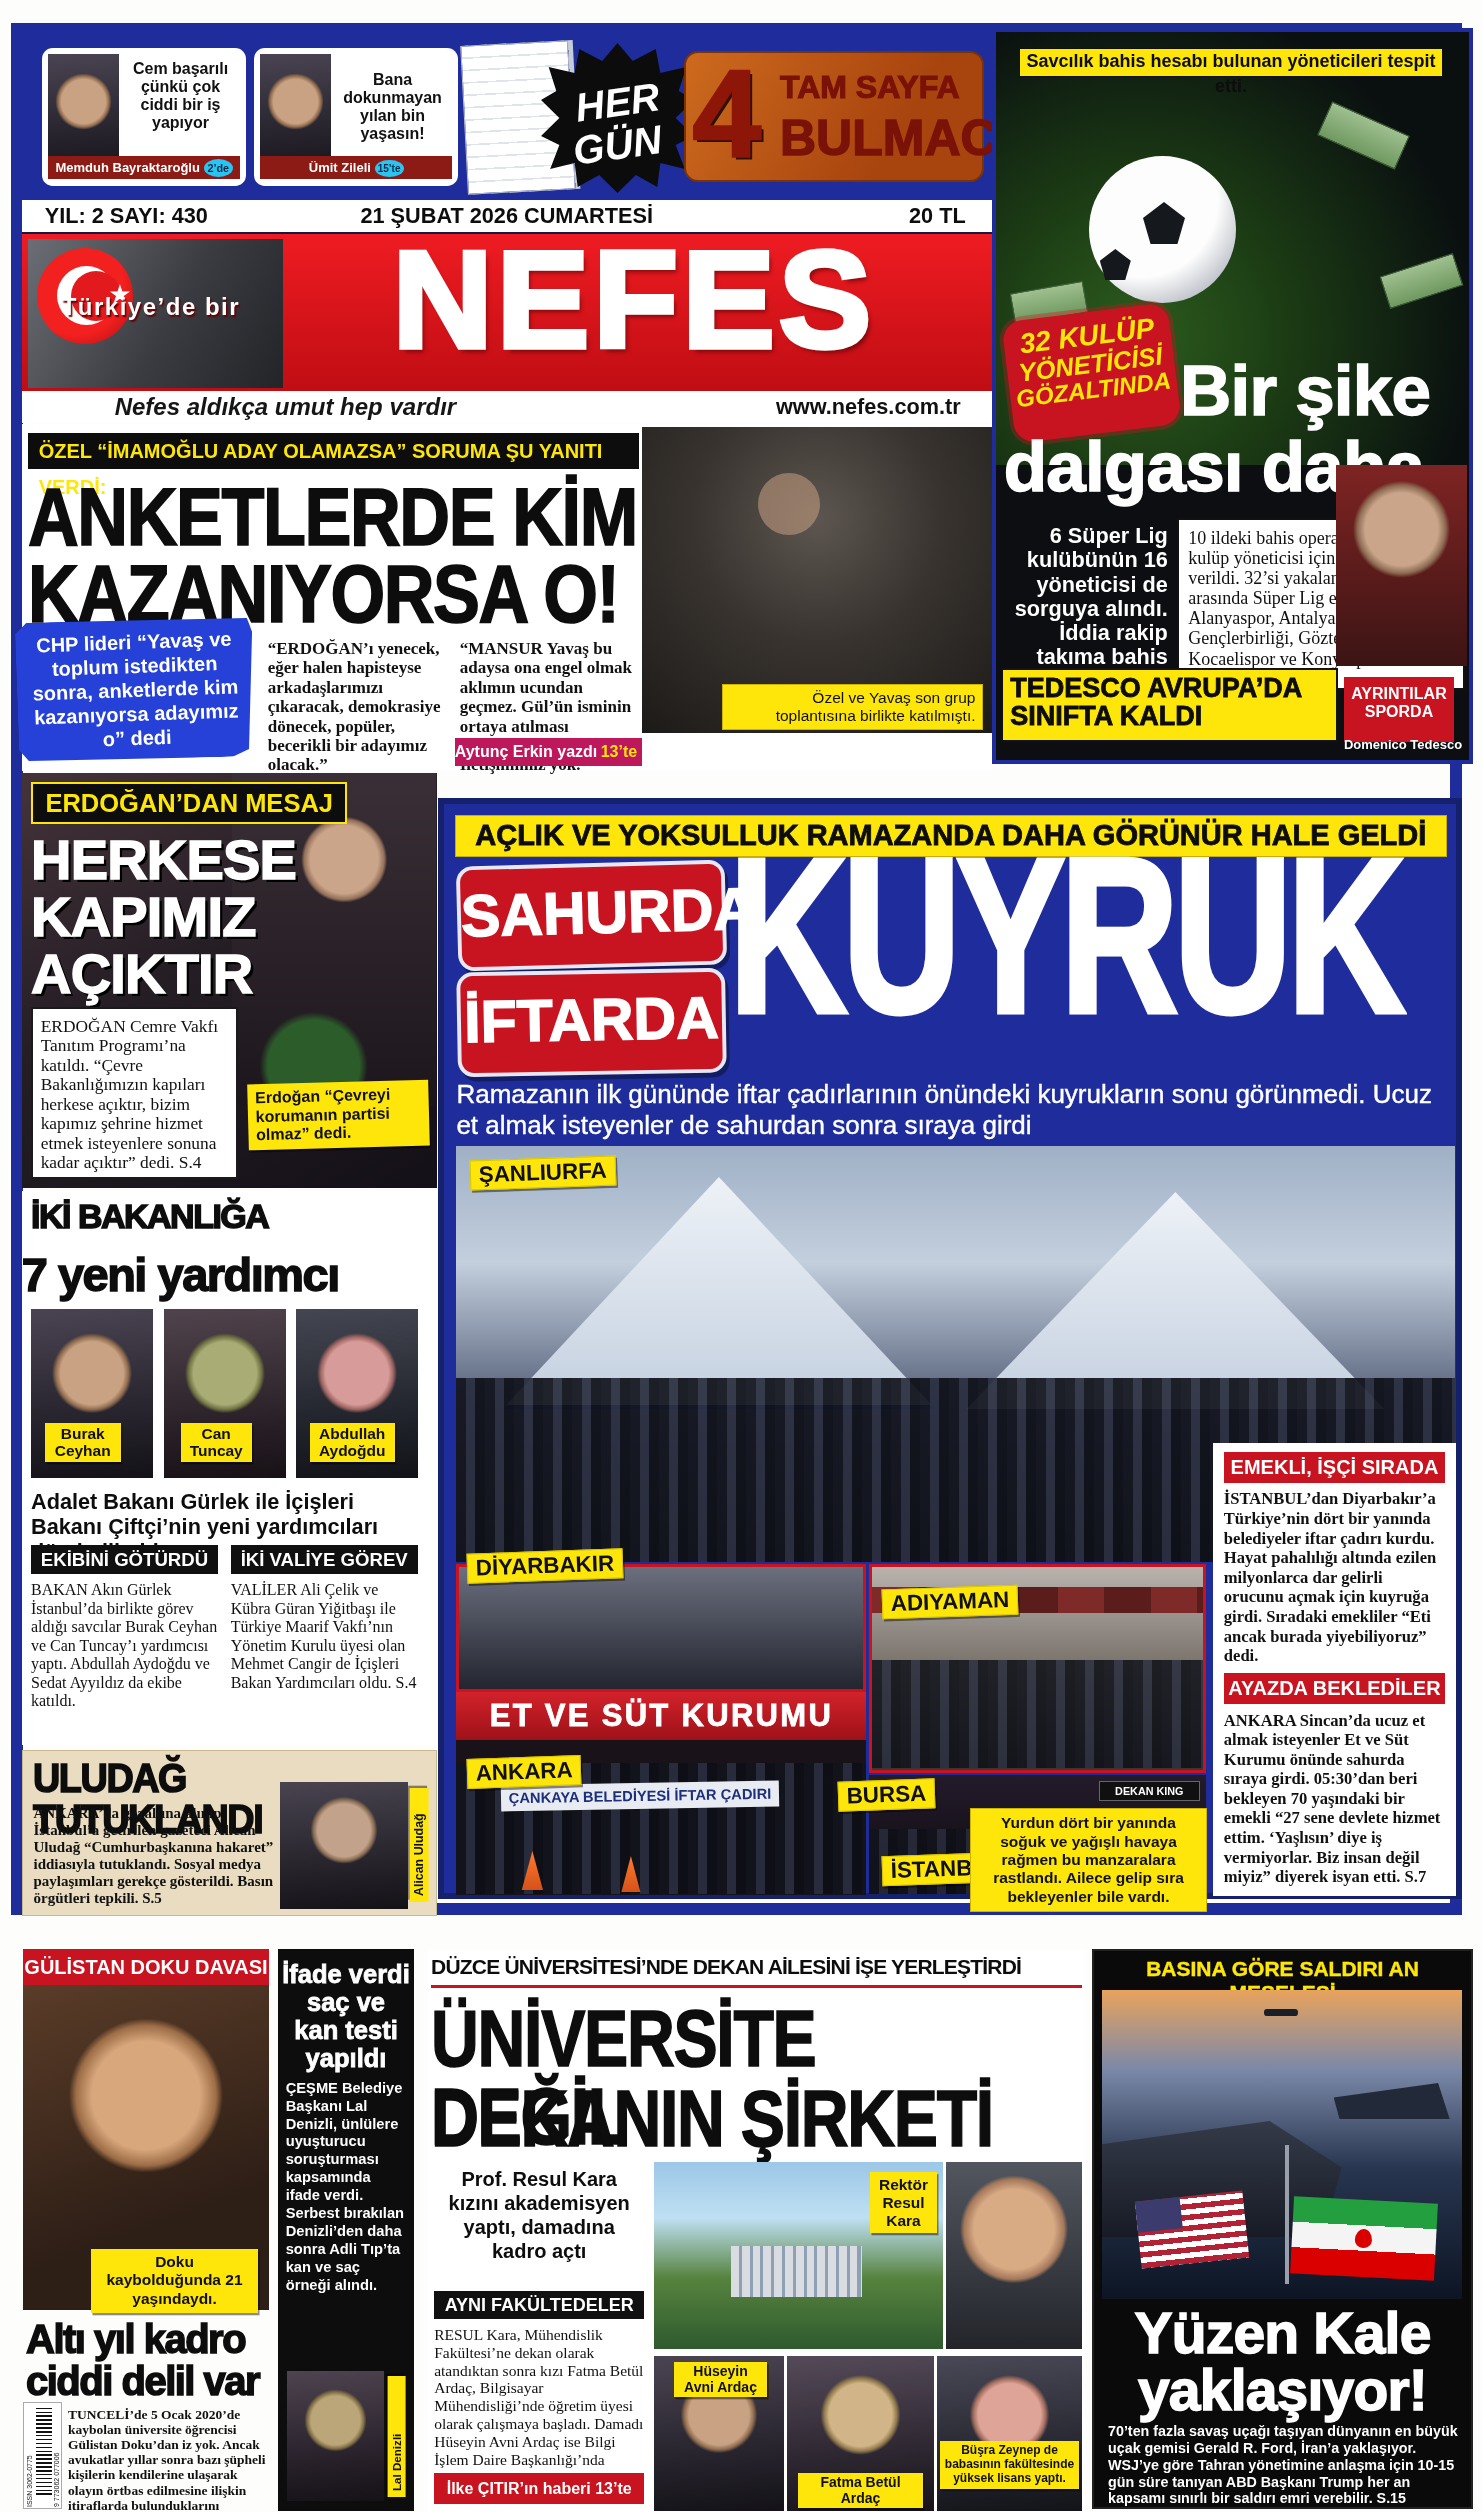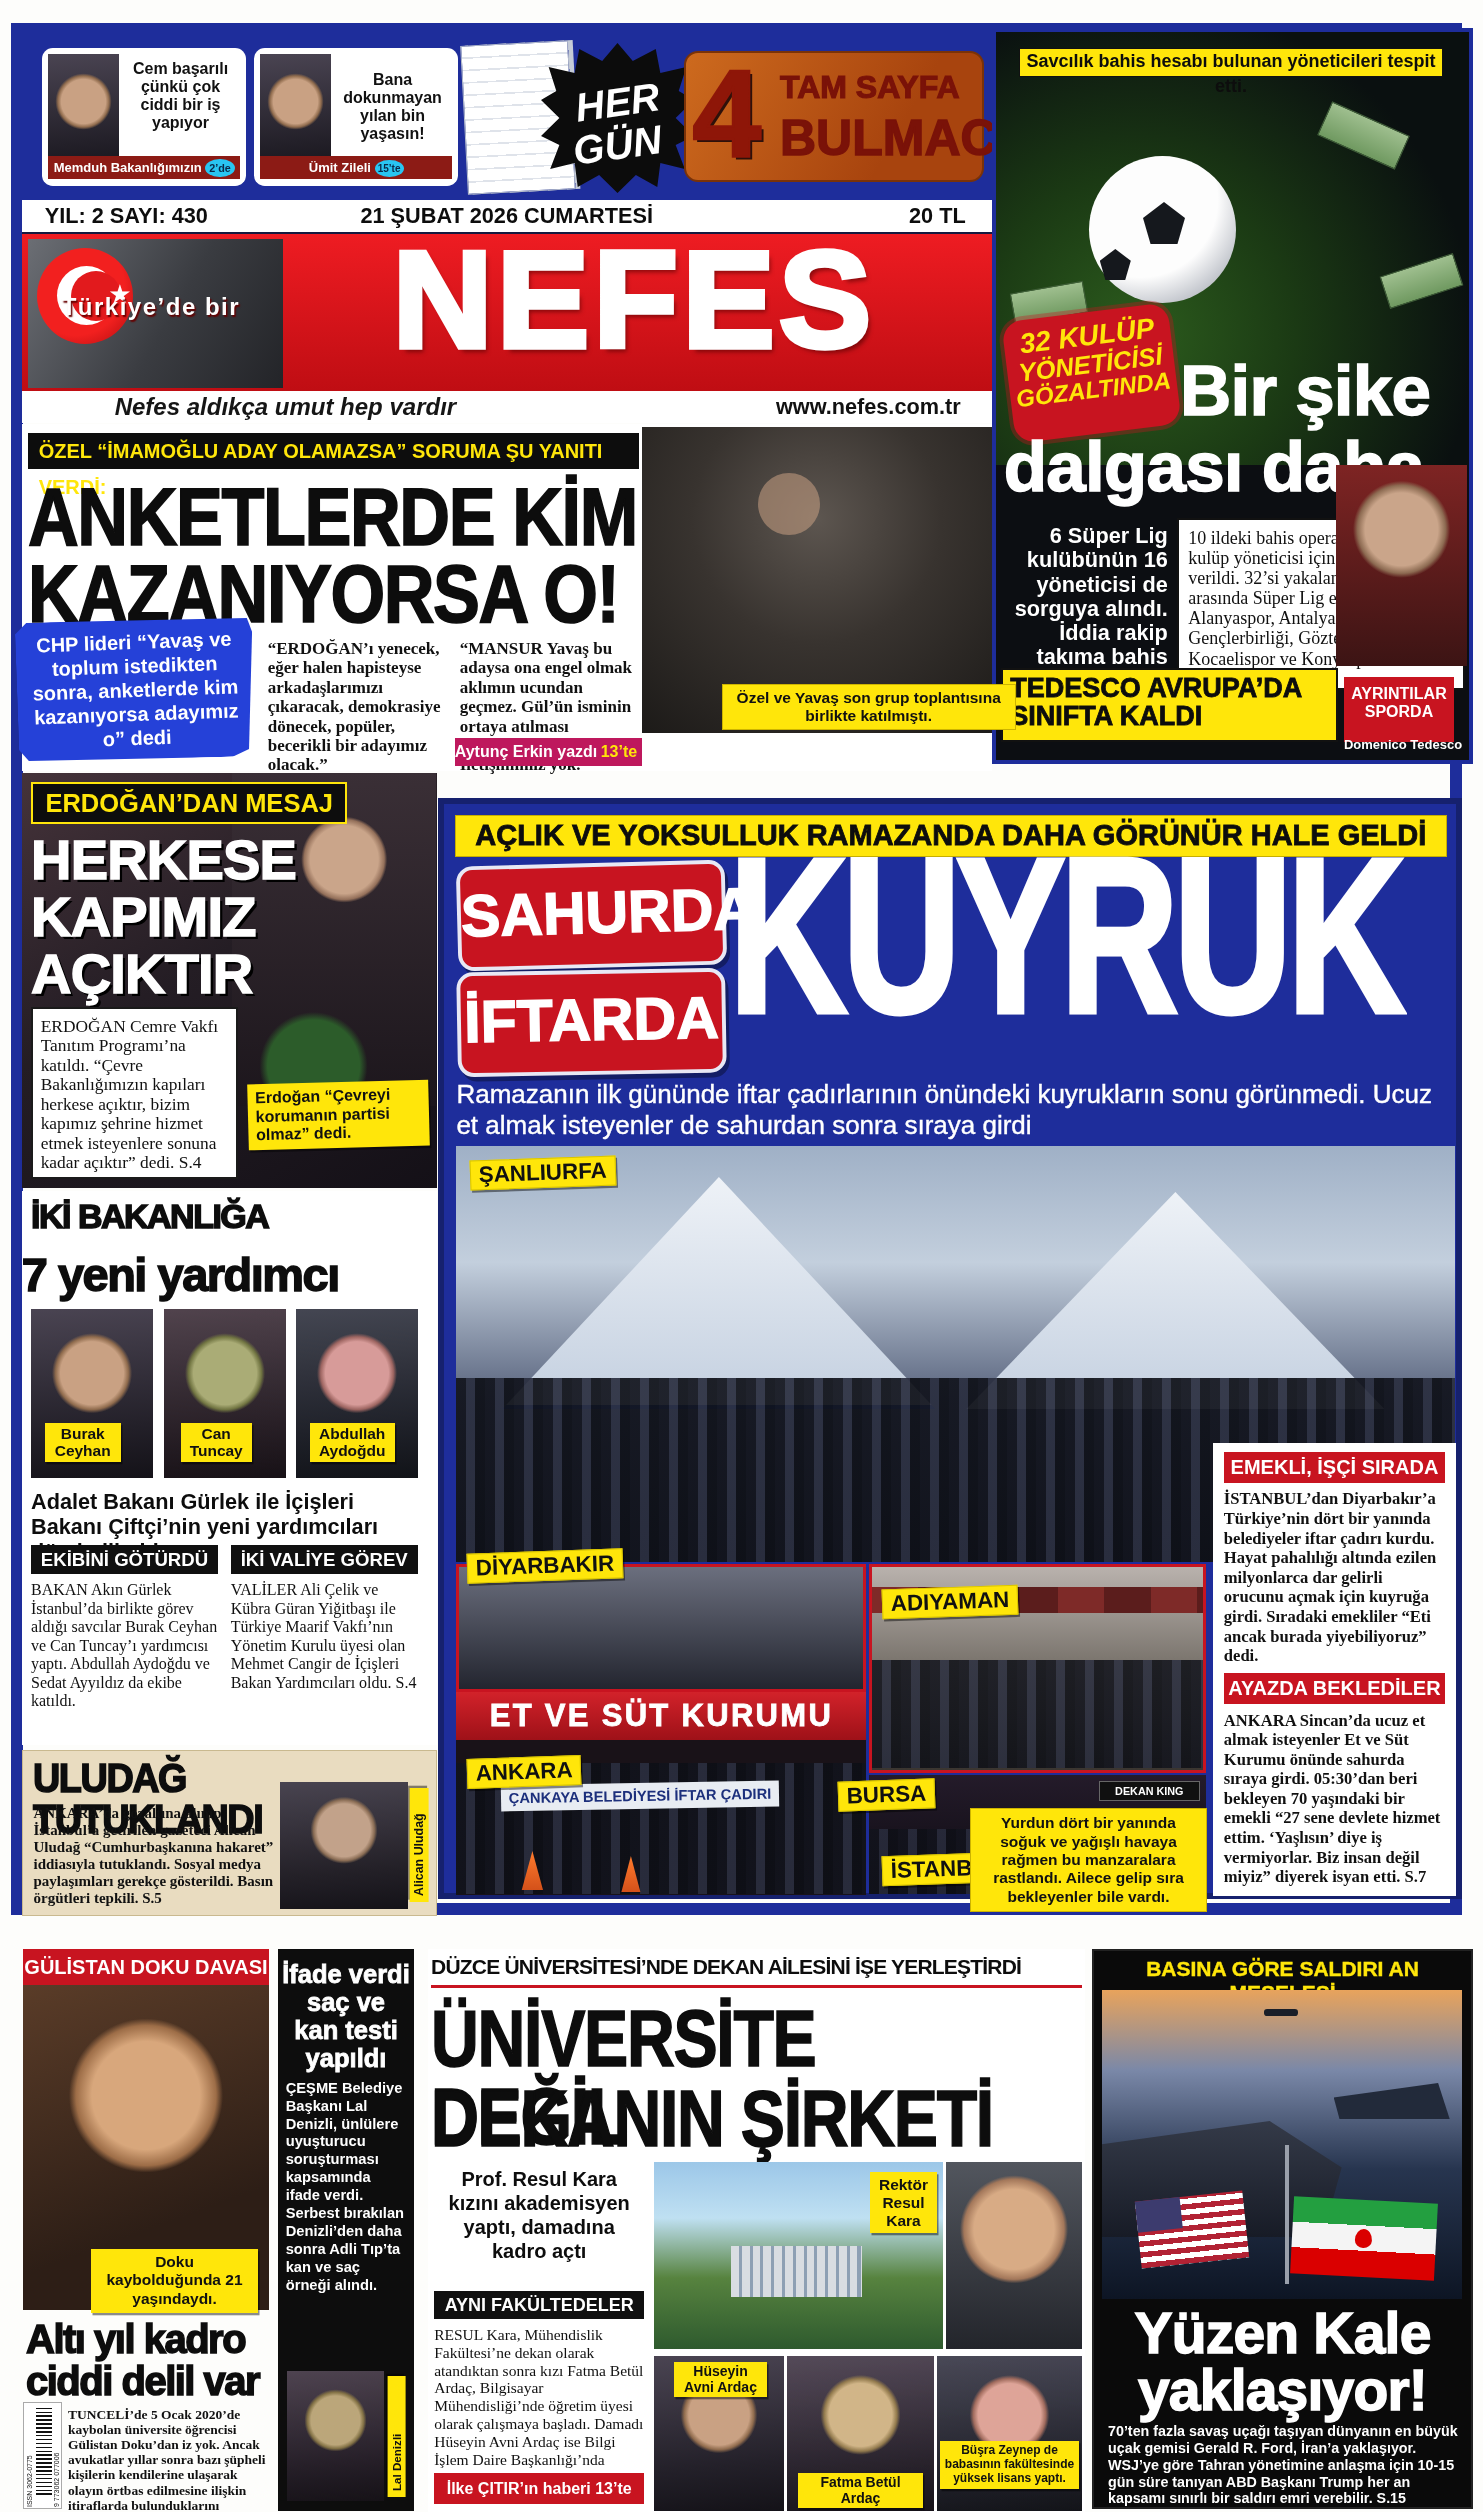--- a/index.html
+++ b/index.html
@@ -22,21 +22,21 @@
 <div class="page">
 
   <div class="abs" style="left:10.8px;top:23px;width:1451px;height:1892px;border:12.4px solid #1e2d9b"></div>
 
   <div class="abs" style="left:21.7px;top:34px;width:970px;height:166px;background:#1e2d9b"></div>
 
   <div class="abs" style="left:42px;top:48px;width:204px;height:138px;background:#fff;border-radius:10.8px;overflow:hidden">
     <div class="abs port" style="left:6.2px;top:6.2px;width:71px;height:125px"></div>
     <div class="abs" style="left:79px;top:12.4px;width:119px;font-weight:bold;font-size:16px;line-height:1.12;text-align:center;color:#111">Cem başarılı çünkü çok ciddi bir iş yapıyor</div>
     <div class="abs" style="left:6.2px;top:108px;width:192px;height:23px;background:#8c1b15;color:#fff;font-weight:bold;font-size:13px;line-height:23px;text-align:center">
-      <span>Memduh Bakanlığımızın</span>
+      <span>Memduh Bayraktaroğlu</span>
       <span style="background:#29c5f2;color:#0a2a4a;border-radius:50%;padding:3.1px 3.9px;font-size:10.8px">2’de</span>
     </div>
   </div>
 
   <div class="abs" style="left:254px;top:48px;width:204px;height:138px;background:#fff;border-radius:10.8px;overflow:hidden">
     <div class="abs port" style="left:6.2px;top:6.2px;width:71px;height:125px"></div>
     <div class="abs" style="left:79px;top:23px;width:119px;font-weight:bold;font-size:16px;line-height:1.12;text-align:center;color:#111">Bana dokunmayan yılan bin yaşasın!</div>
     <div class="abs" style="left:6.2px;top:108px;width:192px;height:23px;background:#8c1b15;color:#fff;font-weight:bold;font-size:13px;line-height:23px;text-align:center">
       <span>Ümit Zileli</span>
       <span style="background:#29c5f2;color:#0a2a4a;border-radius:50%;padding:3.1px 3.1px;font-size:10px">15’te</span>
@@ -106,21 +106,21 @@
     <div class="abs" style="left:255px;top:-14px;width:715px;text-align:center;color:#fff;font-weight:bold;font-size:138px;letter-spacing:4.6px;-webkit-text-stroke:5.4px #fff;text-shadow:3.9px 4.6px 4.6px rgba(80,0,0,.6)">NEFES</div>
   </div>
   <div class="abs" style="left:21.7px;top:391px;width:970px;height:32px;background:#fff">
     <span class="abs" style="left:93px;font-style:italic;font-weight:bold;font-size:24px;line-height:31px;color:#161616">Nefes aldıkça umut hep vardır</span>
     <span class="abs" style="right:31px;font-weight:bold;font-size:21.7px;line-height:31px;color:#111">www.nefes.com.tr</span>
   </div>
 
   <div class="abs" style="left:21.7px;top:424px;width:970px;height:347px;background:#fff">
     <div class="abs crowd" style="left:620px;top:3.1px;width:350px;height:306px;background:radial-gradient(circle at 50% 30%,#5d5650 0%,#38332f 45%,#1c1a18 100%)">
       <div class="abs" style="left:116px;top:46px;width:62px;height:62px;border-radius:50%;background:#c9a183;opacity:.55"></div>
-      <div class="abs" style="left:80px;top:257px;width:294px;background:#ffe60a;border:1.5px solid #cdb400;padding:3.9px 6.2px;font-weight:bold;font-size:15.5px;line-height:1.18;color:#111;text-align:center">Özel ve Yavaş son grup toplantısına birlikte katılmıştı.</div>
+      <div class="abs" style="left:80px;top:257px;width:261px;background:#ffe60a;border:1.5px solid #cdb400;padding:3.9px 6.2px;font-weight:normal;font-size:15.5px;line-height:1.18;color:#111;text-align:right">Özel ve Yavaş son grup toplantısına birlikte katılmıştı.</div>
     </div>
     <div class="abs" style="left:6.2px;top:9.3px;width:611px;height:36px;background:#0d0d0d">
       <span style="color:#ffe60a;font-weight:bold;font-size:20px;line-height:36px;padding-left:10.8px;display:inline-block">ÖZEL “İMAMOĞLU ADAY OLAMAZSA” SORUMA ŞU YANITI VERDİ:</span>
     </div>
     <div class="abs fat" style="left:6.2px;top:53px;font-size:74px;line-height:1;transform:scale(.95,1.1);transform-origin:left top">ANKETLERDE KİM</div>
     <div class="abs fat" style="left:6.2px;top:130px;font-size:74px;line-height:1;transform:scale(.95,1.1);transform-origin:left top">KAZANIYORSA O!</div>
     <div class="abs" style="left:-4.6px;top:195px;width:237px;height:141px;background:#2541d8;transform:rotate(-2deg);color:#fff;font-weight:bold;font-size:20px;line-height:1.2;text-align:center;padding:10.8px 9.3px;clip-path:polygon(0 8%,5% 0,98% 2%,100% 12%,97% 95%,90% 100%,4% 98%,0 90%)">CHP lideri “Yavaş ve toplum istedikten sonra, anketlerde kim kazanıyorsa adayımız o” dedi</div>
     <div class="abs serif" style="left:246px;top:215px;width:184px;font-size:17px;line-height:1.14;font-weight:bold;color:#111">“ERDOĞAN’ı yenecek, eğer halen hapisteyse arkadaşlarımızı çıkaracak, demokrasiye dönecek, popüler, becerikli bir adayımız olacak.”</div>
     <div class="abs serif" style="left:438px;top:215px;width:178px;font-size:17px;line-height:1.14;font-weight:bold;color:#111">“MANSUR Yavaş bu adaysa ona engel olmak aklımın ucundan geçmez. Gül’ün isminin ortaya atılması dezenformasyon. İletişimimiz yok.”</div>
     <div class="abs" style="left:433px;top:314px;width:187px;height:28px;background:#be185d;text-align:left">

